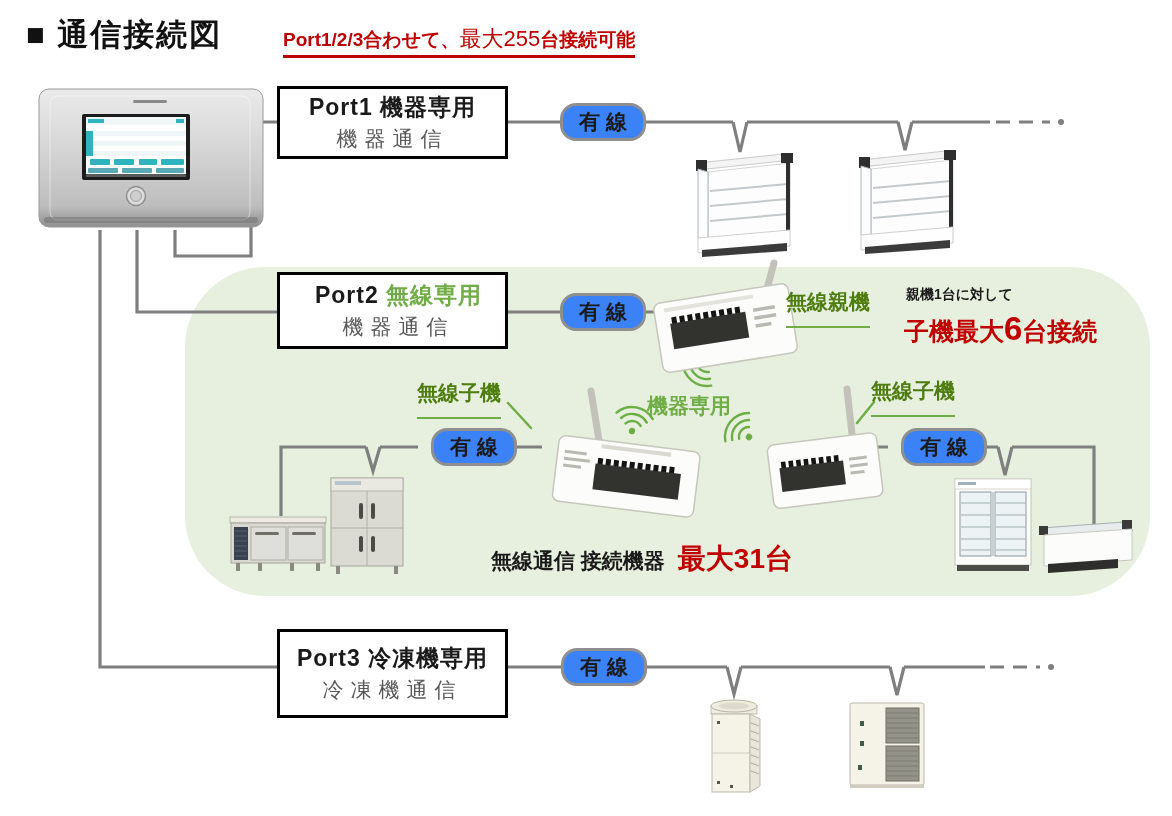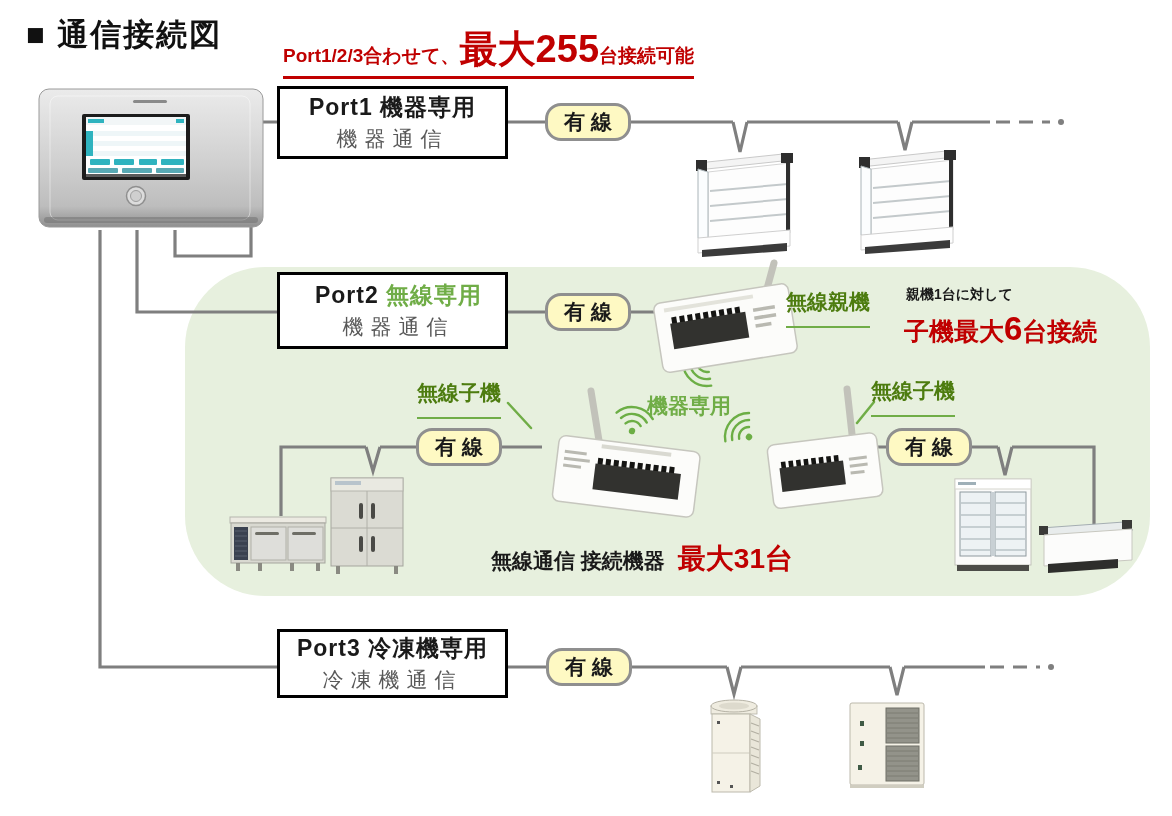--- a/index.html
+++ b/index.html
@@ -5,37 +5,37 @@
   html,body{margin:0;padding:0;background:#ffffff;}
   .canvas{position:relative;width:1172px;height:816px;background:#ffffff;overflow:hidden;
           font-family:"Liberation Sans", sans-serif;}
   .abs{position:absolute;}
   
   .page-title{left:26px;top:14px;font-size:31px;font-weight:800;color:#111;letter-spacing:2px;}
   
   .header-note{left:283px;top:24px;display:flex;align-items:baseline;color:#C00000;
                border-bottom:3px solid #C00000;padding-bottom:1px;white-space:nowrap;}
   .hn-sm{font-size:19px;font-weight:800;}
-  .hn-big{font-size:38px;font-weight:700;}
+  .hn-big{font-size:22px;font-weight:400;}
   .hn-xs{font-size:16px;font-weight:800;margin-left:8px;}
   
   .green-zone{left:185px;top:267px;width:965px;height:329px;background:#E7F0DE;border-radius:80px;z-index:1;}
   .layer{left:0;top:0;z-index:2;}
   .dev{z-index:3;}
   .ui{z-index:4;}
   
   .port-box{width:231px;border:3px solid #000;background:#fff;display:flex;flex-direction:column;
             align-items:center;justify-content:center;box-sizing:border-box;}
   .port-title{font-size:23px;font-weight:800;color:#1a1a1a;letter-spacing:1px;white-space:pre;}
   .port-title .grn{color:#70AD47;}
   .port-sub{font-size:21px;color:#595959;letter-spacing:7px;margin-top:2px;}
   
-  .pill{width:86px;height:38px;border:3px solid #8f8f8f;border-radius:16px;background:#fef9c3;
+  .pill{width:86px;height:38px;border:3px solid #8f8f8f;border-radius:16px;background:#3b82f6;
         display:flex;align-items:center;justify-content:center;font-size:21px;font-weight:800;
-        color:#1a1a1a;box-sizing:border-box;white-space:pre;}
+        color:#1a1a1a;box-sizing:border-box;white-space:pre;margin-left:15px;}
   
   .glabel{font-size:21px;font-weight:800;color:#4d7c0f;border-bottom:2.5px solid #70AD47;
           padding-bottom:10px;white-space:nowrap;}
   .gtext{font-size:21px;font-weight:800;color:#70AD47;white-space:nowrap;}
   
   .note-black{font-size:14px;font-weight:800;color:#1a1a1a;white-space:nowrap;}
   .note-red{display:flex;align-items:baseline;color:#C00000;font-weight:800;white-space:nowrap;}
   .nr-md{font-size:25px;}
   .nr-big{font-size:33px;}
   .wmax{display:flex;align-items:baseline;white-space:nowrap;}
@@ -373,21 +373,21 @@
   </div>
 
   <div class="abs port-box ui" style="left:277px;top:86px;height:73px;">
     <div class="port-title"><span>Port1 機器専用</span><span class="grn"></span></div>
     <div class="port-sub">機器通信</div>
   </div>
   <div class="abs port-box ui" style="left:277px;top:272px;height:77px;padding-left:12px;">
     <div class="port-title"><span>Port2 </span><span class="grn">無線専用</span></div>
     <div class="port-sub">機器通信</div>
   </div>
-  <div class="abs port-box ui" style="left:277px;top:629px;height:69px;">
+  <div class="abs port-box ui" style="left:277px;top:629px;height:89px;">
     <div class="port-title"><span>Port3 冷凍機専用</span><span class="grn"></span></div>
     <div class="port-sub">冷凍機通信</div>
   </div>
 
   <div class="abs pill ui" style="left:545px;top:103px;">有 線</div>
   <div class="abs pill ui" style="left:545px;top:293px;">有 線</div>
   <div class="abs pill ui" style="left:546px;top:648px;">有 線</div>
   <div class="abs pill ui" style="left:416px;top:428px;">有 線</div>
   <div class="abs pill ui" style="left:886px;top:428px;">有 線</div>
 

